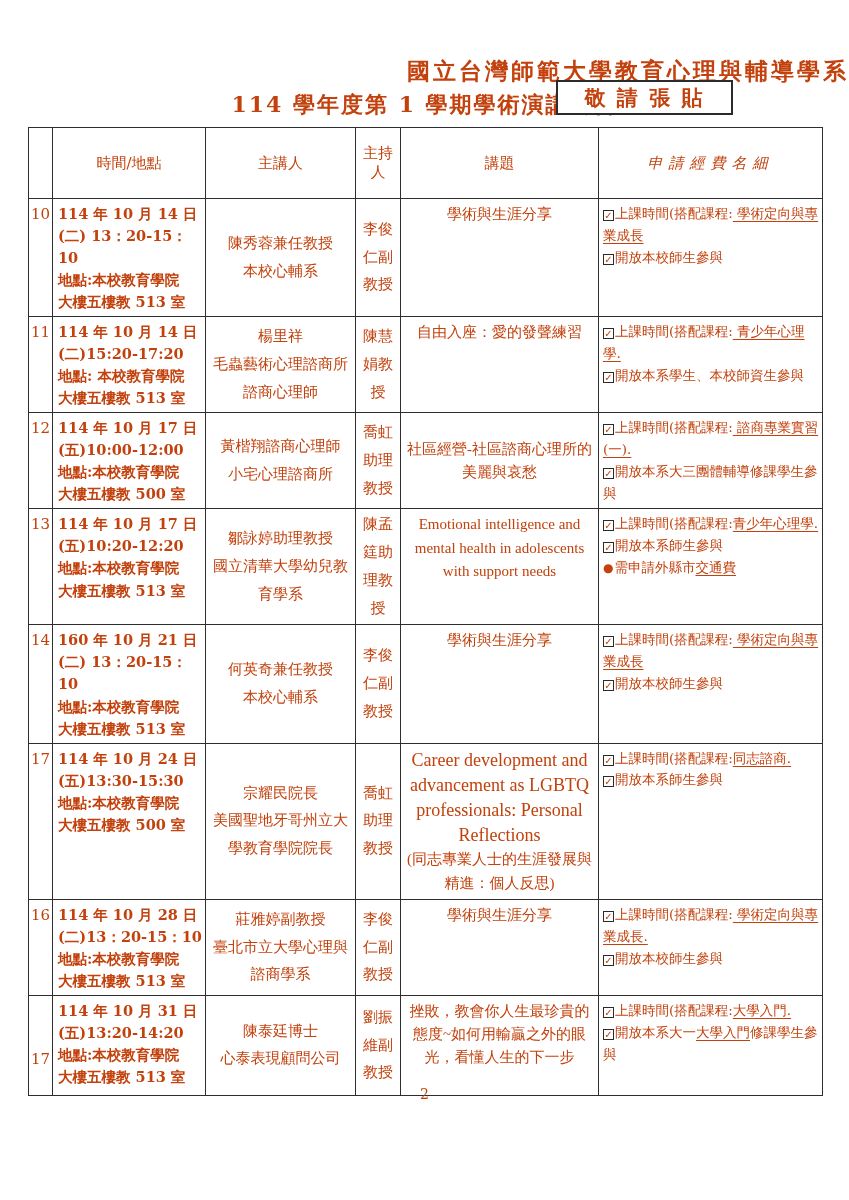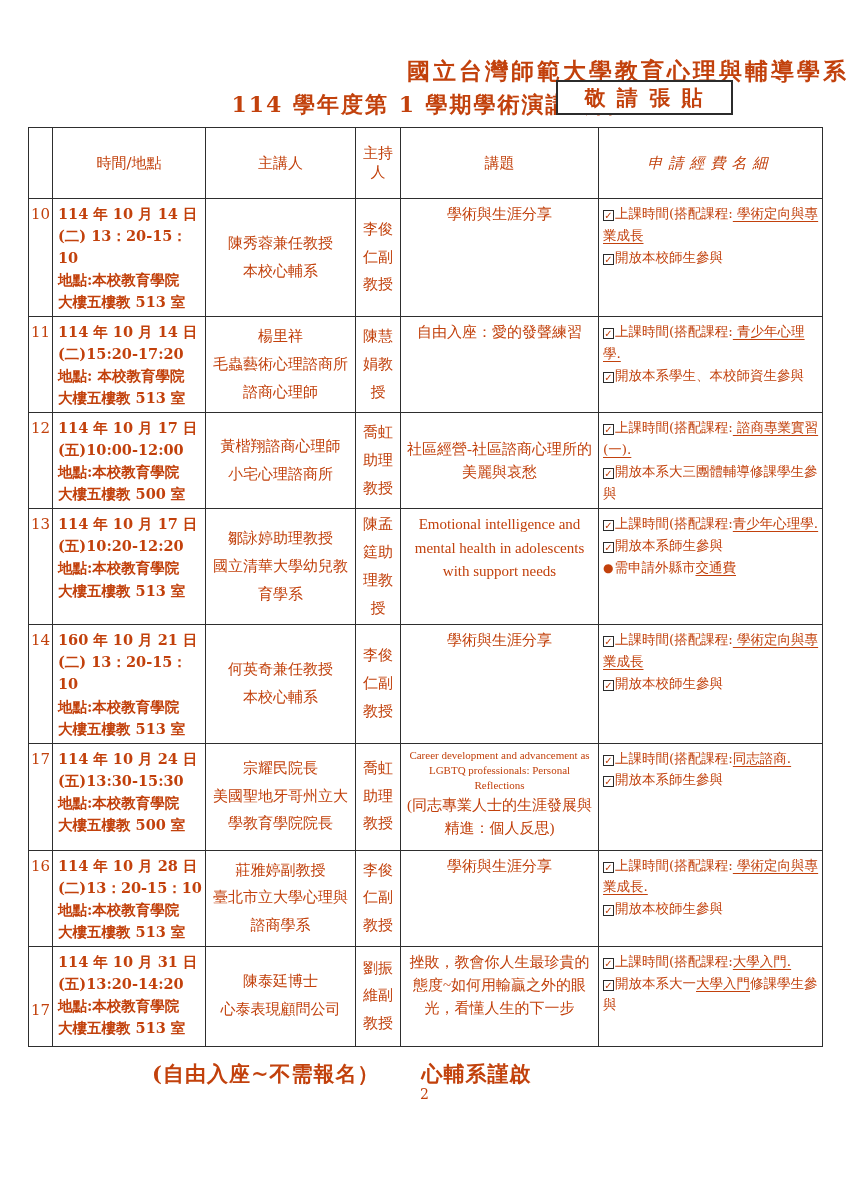--- a/index.html
+++ b/index.html
@@ -43,21 +43,21 @@
   tbody tr:nth-child(3){height:92px} tbody tr:nth-child(4){height:98px}
   tbody tr:nth-child(5){height:93px} tbody tr:nth-child(6){height:107px}
   tbody tr:nth-child(7){height:93px} tbody tr:nth-child(8){height:100px}
   td.num { text-align:center; vertical-align:top; font-size:15px; padding-top:6px; }
   tbody tr:nth-child(8) td.num { vertical-align:middle; padding-top:28px; }
   td.time { vertical-align:top; text-align:left; font-size:14.5px; line-height:1.52; padding:4px 2px 3px 5px;font-weight:bold; }
   td.speaker { vertical-align:middle; text-align:center; font-size:15px; line-height:1.85; padding:2px 3px; }
   td.host { vertical-align:middle; text-align:center; font-size:15px; line-height:1.85; padding:2px 5px; }
   td.topic { vertical-align:top; text-align:center; font-size:15px; line-height:1.55; padding:4px 4px;font-family:Liberation Serif, serif; }
   tbody tr:nth-child(3) td.topic { vertical-align:middle; }
-  tbody tr:nth-child(6) .topic-main { font-size:11px; line-height:1.4; }
+  tbody tr:nth-child(6) .topic-main { font-size:18px; line-height:1.4; }
   .topic-sub { margin-top:0; }
   td.funding { vertical-align:top; text-align:left; font-size:13.5px; line-height:1.62; padding:4px 3px 3px 4px; }
   .funding .u { text-decoration:underline; text-underline-offset:2.5px; }
   .mark-check {
     display:inline-block; width:11px; height:11px; border:1px solid #2b2b2b;
     font-size:10px; line-height:10px; text-align:center; vertical-align:-1px;
     margin-right:1px; font-family:"DejaVu Sans",sans-serif;
   }
   .mark-bullet { font-size:12px; margin-right:1px; }
   .footer-line {
@@ -267,20 +267,16 @@
             <div class="topic-main">挫敗，教會你人生最珍貴的態度~如何用輸贏之外的眼光，看懂人生的下一步</div>
           </td>
           <td class="funding">
             <div><span class="mark-check">✓</span><span>上課時間(搭配課程:</span><span class="u">大學入門.</span></div>
             <div><span class="mark-check">✓</span><span>開放本系大一</span><span class="u">大學入門</span><span>修課學生參與</span></div>
           </td>
         </tr>
       </tbody>
   </table>
 
-  <div class="footer-line">
-    <span>(自由入座~不需報名）</span>
-    <span>心輔系謹啟</span>
-  </div>
 
   <div class="page-number">2</div>
 
 </div>
 
 </body></html>

